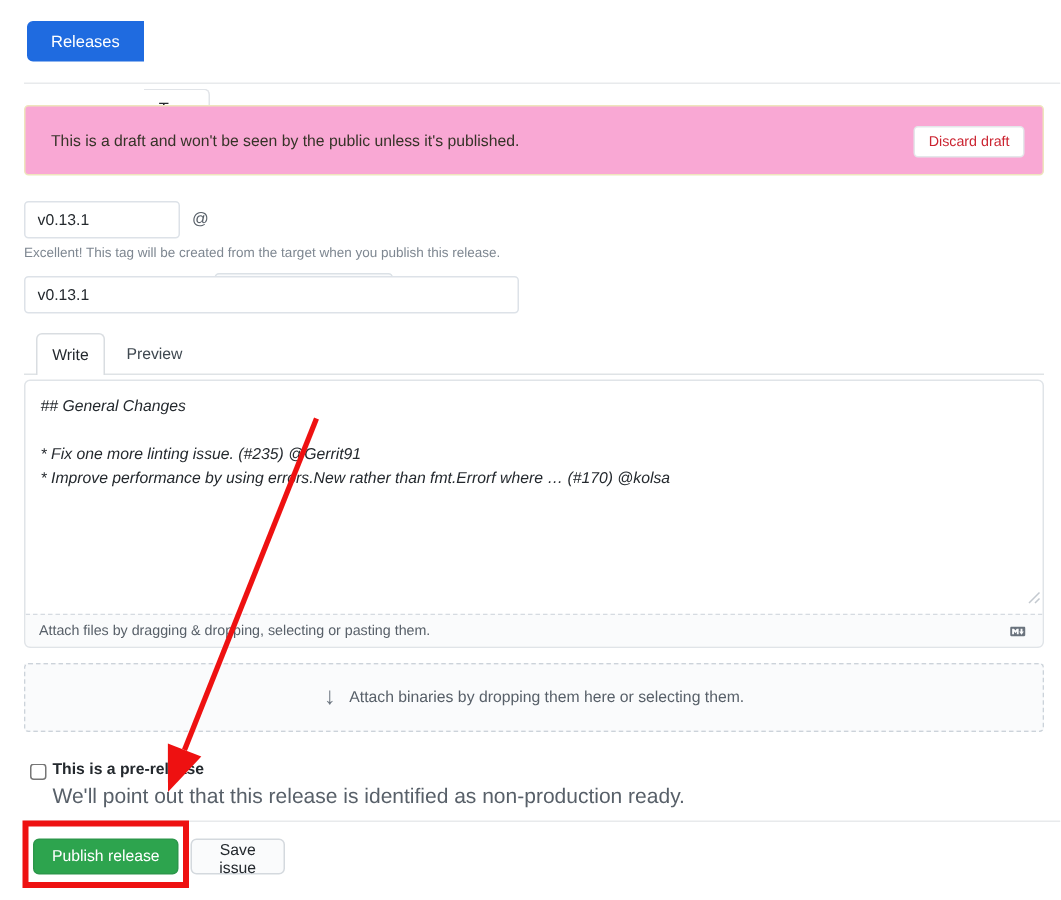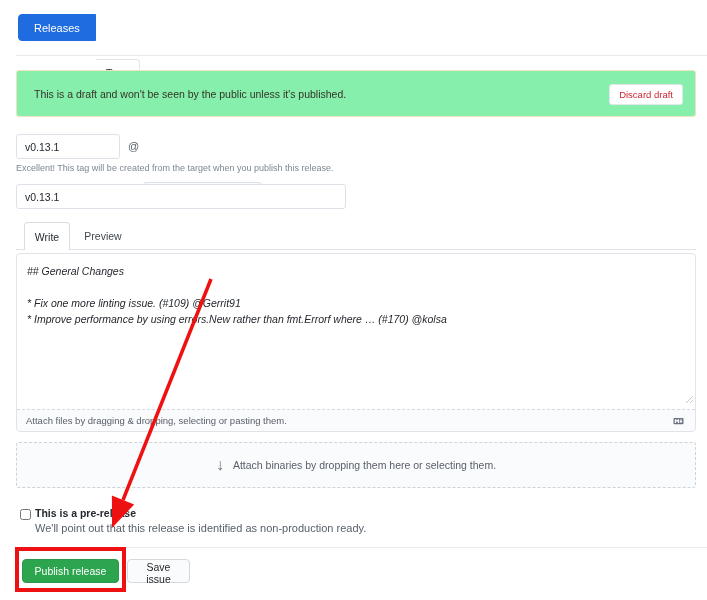--- a/index.html
+++ b/index.html
@@ -19,21 +19,21 @@
   .seg.releases { background:var(--accent-blue,#1f6be0); border-color:var(--accent-blue,#1f6be0);
     color:#fff; border-radius:4px 0 0 4px; padding:0 15px; }
   .seg.tags { border-left:none; border-radius:0 4px 4px 0; padding:0 10px;margin-top:45px; }
 
   .divider { position:absolute; left:16px; right:0; height:1px; background:#e8eaec; }
   .d1 { top:55px; } .d2 { top:547px; }
 
   
   .banner {
     position:absolute; left:16px; top:70px; width:680px; height:47px; box-sizing:border-box;
-    background:#86efac; border:1px solid #eee5bd; border-radius:3px;
+    background:#f9a8d4; border:1px solid #eee5bd; border-radius:3px;
     display:flex; align-items:center;
   }
   .banner-text { margin-left:17px; font-size:10.5px; color:#363328; }
   .discard {
     position:absolute; right:12px; top:13px; height:21px; padding:0 9px; cursor:pointer;
     font-size:9.5px; font-family:inherit; color:var(--danger-red,#cb2431);
     background:#fff; border:1px solid #e4e7ea; border-radius:3px;
   }
 
   
@@ -92,21 +92,21 @@
     position:absolute; left:16px; top:442px; width:680px; height:46px; box-sizing:border-box;
     background:#fafbfc; border:1px dashed #ccd3da; border-radius:3px;
     display:flex; align-items:center; justify-content:center; gap:9px;
     font-size:10.5px; color:#586069; cursor:pointer;
   }
   .dl-arrow { font-size:16px; font-weight:300; color:#6e7781; line-height:1; }
 
   
   .pre-check { position:absolute; left:20px; top:509px; width:11px; height:11px; margin:0; }
   .pre-label { position:absolute; left:35px; top:507px; font-size:10.5px; font-weight:bold; }
-  .pre-helper { position:absolute; left:35px; top:522px; font-size:11px; color:#586069; }
+  .pre-helper { position:absolute; left:35px; top:522px; font-size:14px; color:#586069; }
 
   
   .publish {
     position:absolute; left:22px; top:559px; width:97px; height:24px; cursor:pointer;
     background:var(--publish-green,#2da44e); border:1px solid #2c974b; border-radius:4px;
     color:#fff; font-size:10.5px; font-family:Liberation Sans, sans-serif;
   }
   .savedraft {
     position:absolute; left:127px; top:559px; width:63px; height:24px; cursor:pointer;
     background:#fafbfc; border:1px solid #d4d9de; border-radius:4px;
@@ -154,21 +154,21 @@
 
   <div class="tabnav">
     <button class="tab write">Write</button>
     <button class="tab preview">Preview</button>
   </div>
 
   <div class="editor-box">
     <div class="editor-body">
       <div class="md-line">## General Changes</div>
       <div class="md-line"></div>
-      <div class="md-line">* Fix one more linting issue. (#109) @Gerrit91</div>
+      <div class="md-line">* Fix one more linting issue. (#235) @Gerrit91</div>
       <div class="md-line">* Improve performance by using errors.New rather than fmt.Errorf where … (#170) @kolsa</div>
     </div>
     <span class="grip">
       <svg width="9" height="9" viewBox="0 0 9 9">
         <path d="M8 1 1 8 M8 5 5 8" stroke="#c3c9cf" stroke-width="1" fill="none"></path>
       </svg>
     </span>
     <div class="editor-footer">
       <span>Attach files by dragging &amp; dropping, selecting or pasting them.</span>
       <span class="md-icon">

